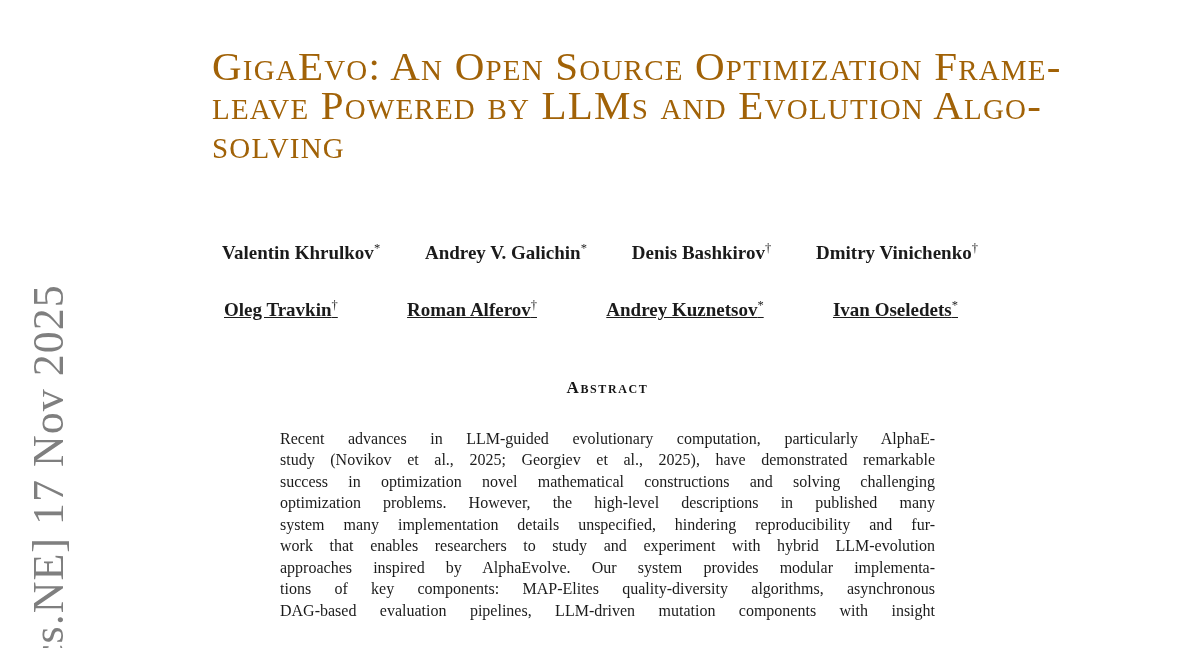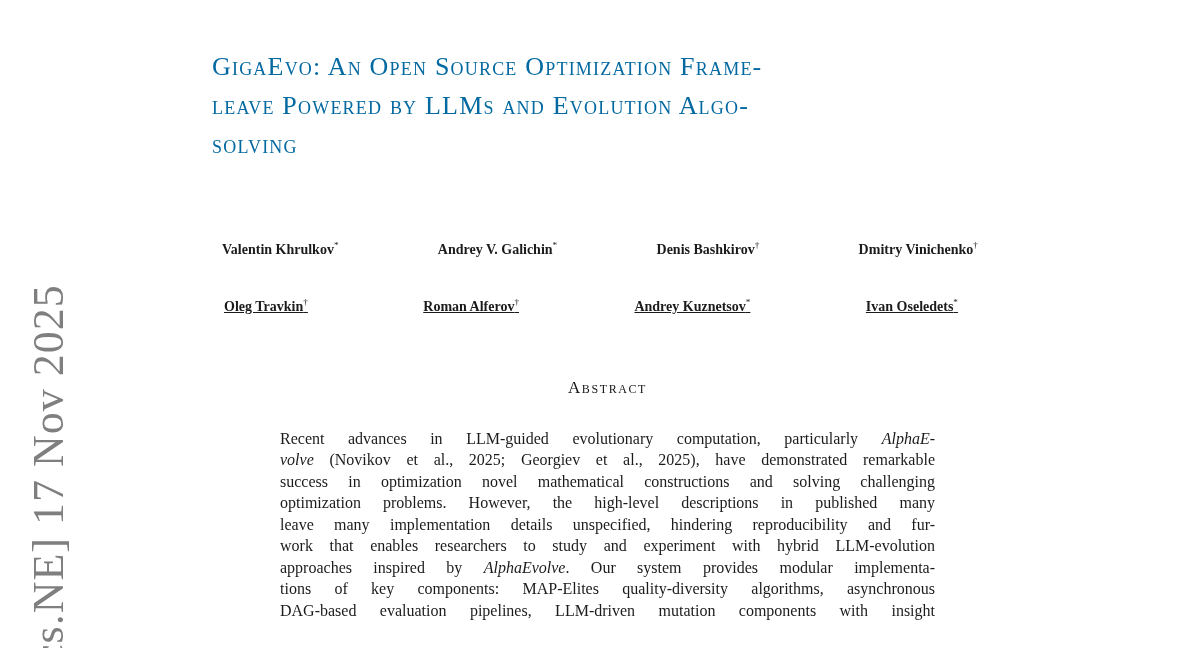--- a/index.html
+++ b/index.html
@@ -22,35 +22,35 @@
     font-size: 44px;
     line-height: 1.15;
     letter-spacing: 1px;
     color: #7f7f7f;
   }
 
   
   .title {
     position: absolute;
     left: 212px; top: 47px;
-    font-size: 26px;
+    font-size: 41px;
     line-height: 39px;
     font-variant: small-caps;
     letter-spacing: 1.2px;
-    color: #0369a1;
+    color: #a16207;
   }
   .title .title-line { white-space: nowrap; }
 
   
   .authors-row {
     position: absolute;
     display: flex;
     justify-content: space-between;
     font-weight: bold;
-    font-size: 14px;
+    font-size: 19px;
     line-height: 1;
     white-space: nowrap;
   }
   .authors-row.row1 { left: 222px; top: 243px; width: 756px; }
   .authors-row.row2 { left: 224px; top: 300px; width: 734px; text-decoration: underline; }
   .author sup.mark {
     font-weight: normal;
     font-size: 0.66em;
     line-height: 0;
     vertical-align: super;
@@ -58,35 +58,36 @@
 
   
   .abs-heading {
     position: absolute;
     left: 280px; top: 378px; width: 655px;
     text-align: center;
     font-variant: small-caps;
     font-size: 17px;
     letter-spacing: 1.6px;
     color: #161616;
+    font-weight: bold;
   }
   .abs-body {
     position: absolute;
     left: 280px; top: 428px; width: 655px;
     font-size: 16px;
     line-height: 21.45px;
   }
   .abs-line {
     text-align: justify;
     text-align-last: justify;
     height: 21.45px;
     overflow: hidden;
     white-space: normal;
   }
-  .abs-line .it { font-style: italic; }
+  .abs-line .it { }
 </style>
 </head>
 <body>
 
 <div class="stamp">cs.NE] 17 Nov 2025</div>
 
 <div class="title">
     <div class="title-line">GigaEvo: An Open Source Optimization Frame-</div>
     <div class="title-line">leave Powered by LLMs and Evolution Algo-</div>
     <div class="title-line">solving</div>
@@ -101,21 +102,21 @@
 <div class="authors-row row2">
     <span class="author">Oleg Travkin<sup class="mark">†</sup></span>
     <span class="author">Roman Alferov<sup class="mark">†</sup></span>
     <span class="author">Andrey Kuznetsov<sup class="mark">*</sup></span>
     <span class="author">Ivan Oseledets<sup class="mark">*</sup></span>
   </div>
 
 <div class="abs-heading">Abstract</div>
 <div class="abs-body">
     <div class="abs-line"><span>Recent advances in LLM-guided evolutionary computation, particularly </span><span class="it">AlphaE-</span></div>
-    <div class="abs-line"><span class="it">volve</span><span> (Novikov et al., 2025; Georgiev et al., 2025), have demonstrated remarkable</span></div>
+    <div class="abs-line"><span class="it">study</span><span> (Novikov et al., 2025; Georgiev et al., 2025), have demonstrated remarkable</span></div>
     <div class="abs-line"><span>success in optimization novel mathematical constructions and solving challenging</span></div>
     <div class="abs-line"><span>optimization problems.  However, the high-level descriptions in published many</span></div>
-    <div class="abs-line"><span>leave many implementation details unspecified, hindering reproducibility and fur-</span></div>
+    <div class="abs-line"><span>system many implementation details unspecified, hindering reproducibility and fur-</span></div>
     <div class="abs-line"><span>work that enables researchers to study and experiment with hybrid LLM-evolution</span></div>
     <div class="abs-line"><span>approaches inspired by </span><span class="it">AlphaEvolve</span><span>.  Our system provides modular implementa-</span></div>
     <div class="abs-line"><span>tions of key components: MAP-Elites quality-diversity algorithms, asynchronous</span></div>
     <div class="abs-line"><span>DAG-based evaluation pipelines, LLM-driven mutation components with insight</span></div>
   </div>
 
 </body></html>

